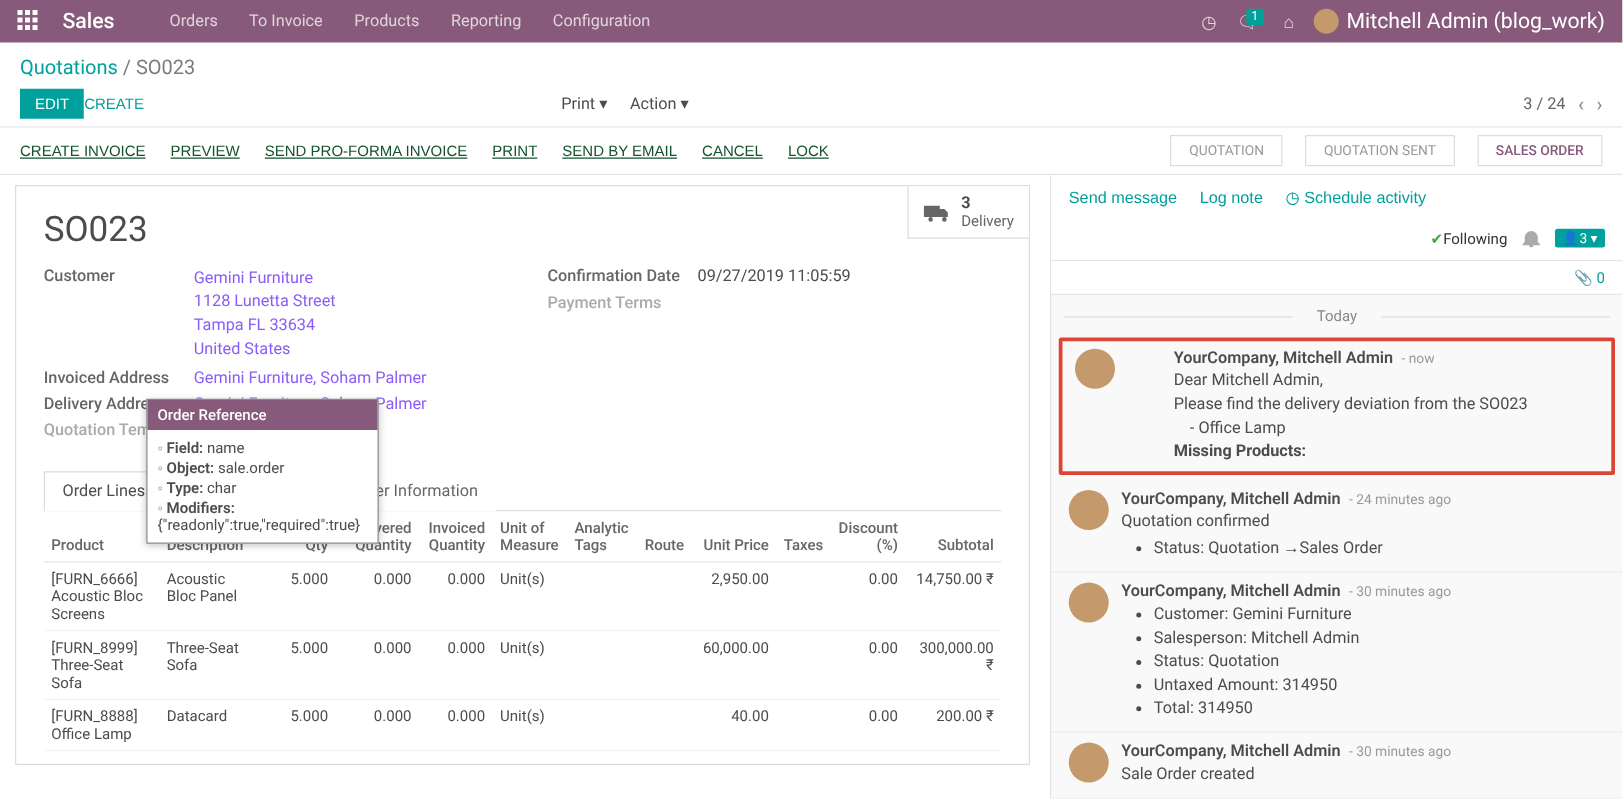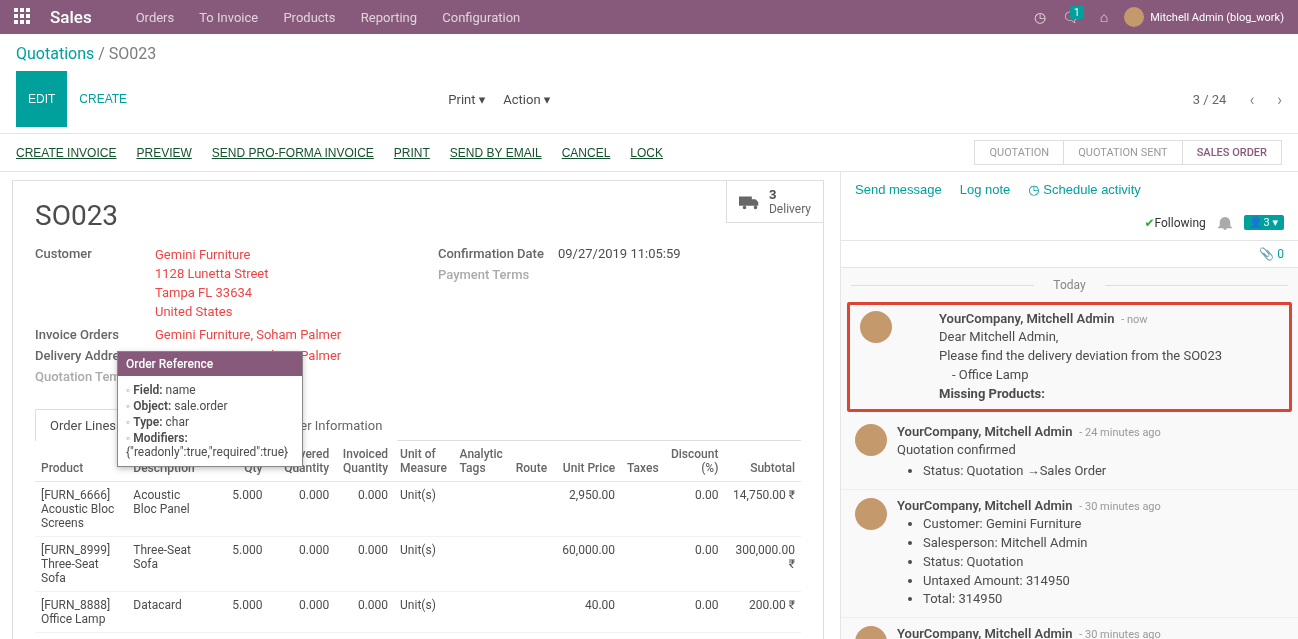--- a/index.html
+++ b/index.html
@@ -8,60 +8,60 @@
 
 
 .topnav { background: #875a7b; height: 34px; display: flex; align-items: center; color: #fff; padding: 0 14px; }
 .topnav .apps { width: 18px; height: 18px; display: grid; grid-template-columns: repeat(3,4px); grid-template-rows: repeat(3,4px); gap: 2px; margin-right: 18px; cursor:pointer; }
 .topnav .apps span { background:#fff; }
 .topnav .brand { font-size: 17px; font-weight: 500; margin-right: 44px; }
 .topnav .menu a { color: #e0d5db; margin-right: 22px; font-size: 13px; }
 .topnav .right { margin-left: auto; display:flex; align-items:center; gap:16px; }
 .topnav .badge { background:#00a09d; color:#fff; font-size:10px; padding:1px 4px; border-radius:2px; margin-left:-10px; position:relative; top:-6px; }
 .topnav .icon { color:#e0d5db; font-size:14px; }
-.topnav .user { display:flex; align-items:center; gap:6px; font-size:11px; }
+.topnav .user { display:flex; align-items:center; gap:6px; font-size:17px; }
 .topnav .avatar { width:20px; height:20px; border-radius:50%; background:#c49a6c; }
 
 
 .cp { padding: 10px 16px 6px 16px; border-bottom:1px solid #e5e5e5; }
 .breadcrumb { font-size:16px; color:#7c7c7c; margin-bottom:8px; }
 .breadcrumb .bc1 { color:#00a09d; }
 .cp-row { display:flex; align-items:center; }
-.btn-edit { background:#00a09d; color:#fff; border:none; padding:21px 12px; font-size:12px; margin-right:12px; cursor:pointer; }
+.btn-edit { background:#00a09d; color:#fff; border:none; padding:5px 12px; font-size:12px; cursor:pointer; }
 .btn-create { color:#00a09d; background:none; border:none; font-size:12px; cursor:pointer; }
 .cp-center { margin-left:auto; margin-right:auto; display:flex; gap:18px; color:#4c4c4c; }
 .cp-center span { cursor:pointer; }
-.pager { margin-left:auto; display:flex; align-items:center; gap:23px; color:#666; }
+.pager { margin-left:auto; display:flex; align-items:center; gap:10px; color:#666; }
 .pager .arr { font-size:16px; color:#888; cursor:pointer; }
 
 
 .btnbar { display:flex; align-items:center; padding: 6px 16px; border-bottom:1px solid #e5e5e5; flex-wrap:wrap; }
 .btnbar .ab { color:#14532d; font-size:12px; background:none; border:none; margin-right:20px; cursor:pointer;text-decoration:underline; }
-.statusbar { margin-left:auto; display:flex; }
+.statusbar { margin-left:auto; display:flex;gap:19px; }
 .statusbar .stage { padding:5px 14px; font-size:11px; color:#999; background:#fff; border:1px solid #ddd; position:relative; margin-left:-1px; }
 .statusbar .stage.active { color:#875a7b; font-weight:500; }
 
 
 .main { display:flex; }
 .sheet-col { width: 840px; padding: 8px 16px 0 12px; }
 .chatter-col { flex:1; border-left:1px solid #e5e5e5; background:#f9f9f9; }
 
 
 .sheet { border:1px solid #ddd; background:#fff; padding:0; position:relative; }
 .statbtn { position:absolute; right:0; top:0; border-left:1px solid #ddd; border-bottom:1px solid #ddd; padding:6px 12px; display:flex; align-items:center; gap:8px; cursor:pointer; background:#fff; }
 .statbtn .num { font-weight:bold; color:#4c4c4c; }
 .statbtn .lbl { color:#666; font-size:12px; }
 .sheet-inner { padding: 18px 22px 10px 22px; }
 .so-title { font-size:28px; color:#4c4c4c; margin-bottom:14px; }
 .form-grid { display:grid; grid-template-columns: 1fr 1fr; gap: 0 40px; }
 .field-row { display:flex; margin-bottom:6px; font-size:13px; }
 .field-label { width:120px; color:#666; font-weight:500; flex-shrink:0; }
 .field-label.muted { color:#aaa; }
 .field-val { color:#4c4c4c; }
-.field-val .link { color:#ef4444; }
+.field-val .link { color:#8b5cf6; }
 .field-val div { line-height:1.45; }
 
 
 .tooltip { position:absolute; left:104px; top:170px; width:186px; background:#fff; border:1px solid #888; box-shadow:0 2px 6px rgba(0,0,0,.25); z-index:50; font-size:12px; }
 .tooltip .hdr { background:#875a7b; color:#fff; padding:5px 8px; font-weight:500; }
 .tooltip ul { list-style:none; padding:6px 8px; }
 .tooltip li { padding:1px 0; }
 .tooltip li::before { content:"\25E6  "; color:#888; }
 .tooltip b { font-weight:600; }
 
@@ -202,21 +202,21 @@
             <div class="field-row">
               <div class="field-label">Customer</div>
               <div class="field-val">
                 <div class="link">Gemini Furniture</div>
                 <div class="link">1128 Lunetta Street</div>
                 <div class="link">Tampa FL 33634</div>
                 <div class="link">United States</div>
               </div>
             </div>
             <div class="field-row">
-              <div class="field-label">Invoice Orders</div>
+              <div class="field-label">Invoiced Address</div>
               <div class="field-val"><span class="link">Gemini Furniture, Soham Palmer</span></div>
             </div>
             <div class="field-row">
               <div class="field-label">Delivery Address</div>
               <div class="field-val"><span class="link">Gemini Furniture, Soham Palmer</span></div>
             </div>
             <div class="field-row">
               <div class="field-label muted">Quotation Template</div>
               <div class="field-val"></div>
             </div>

